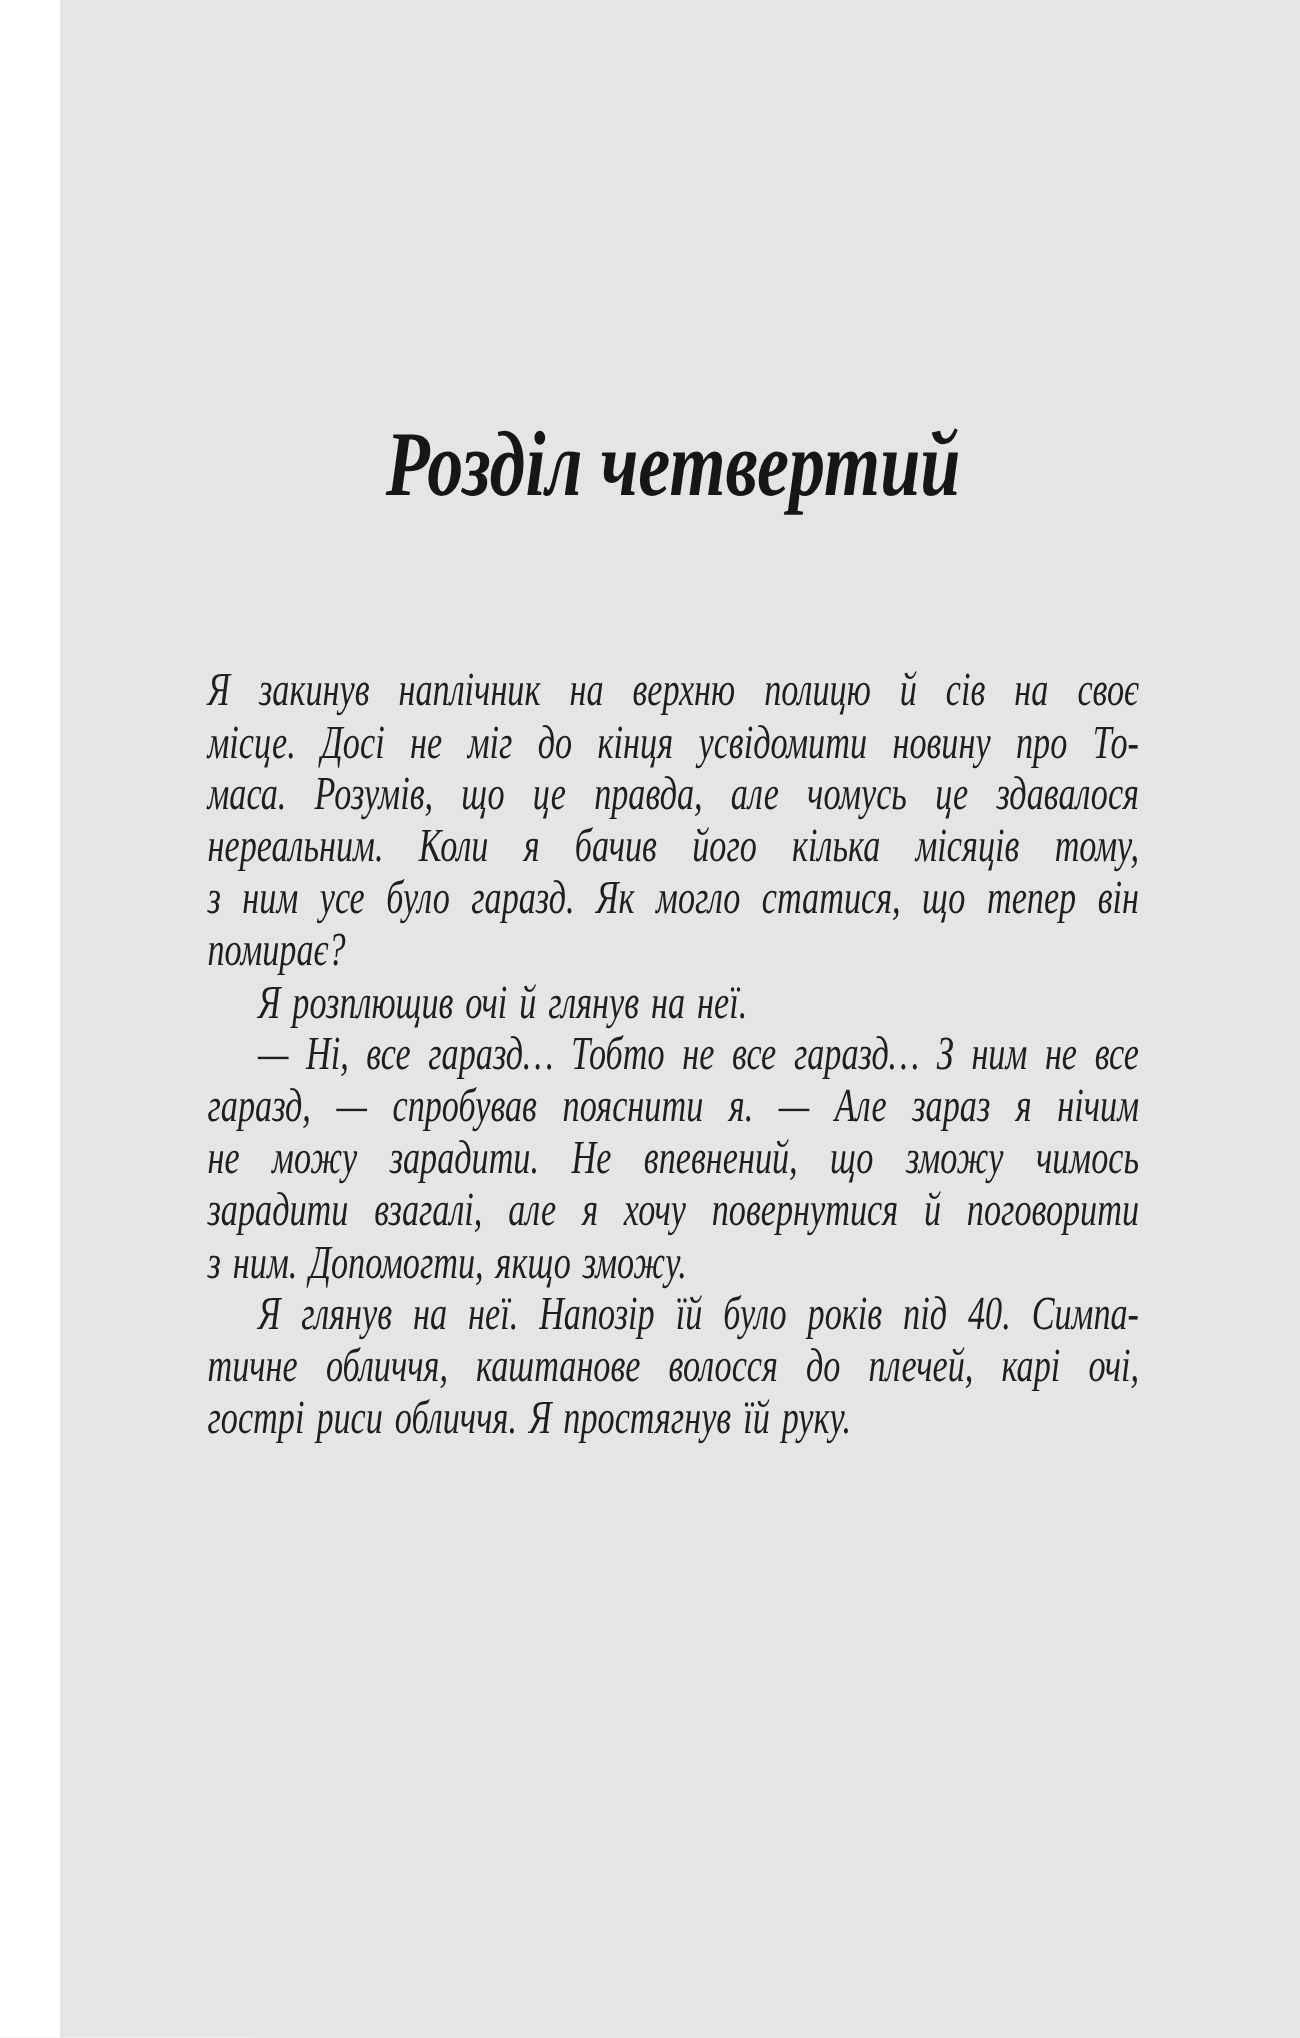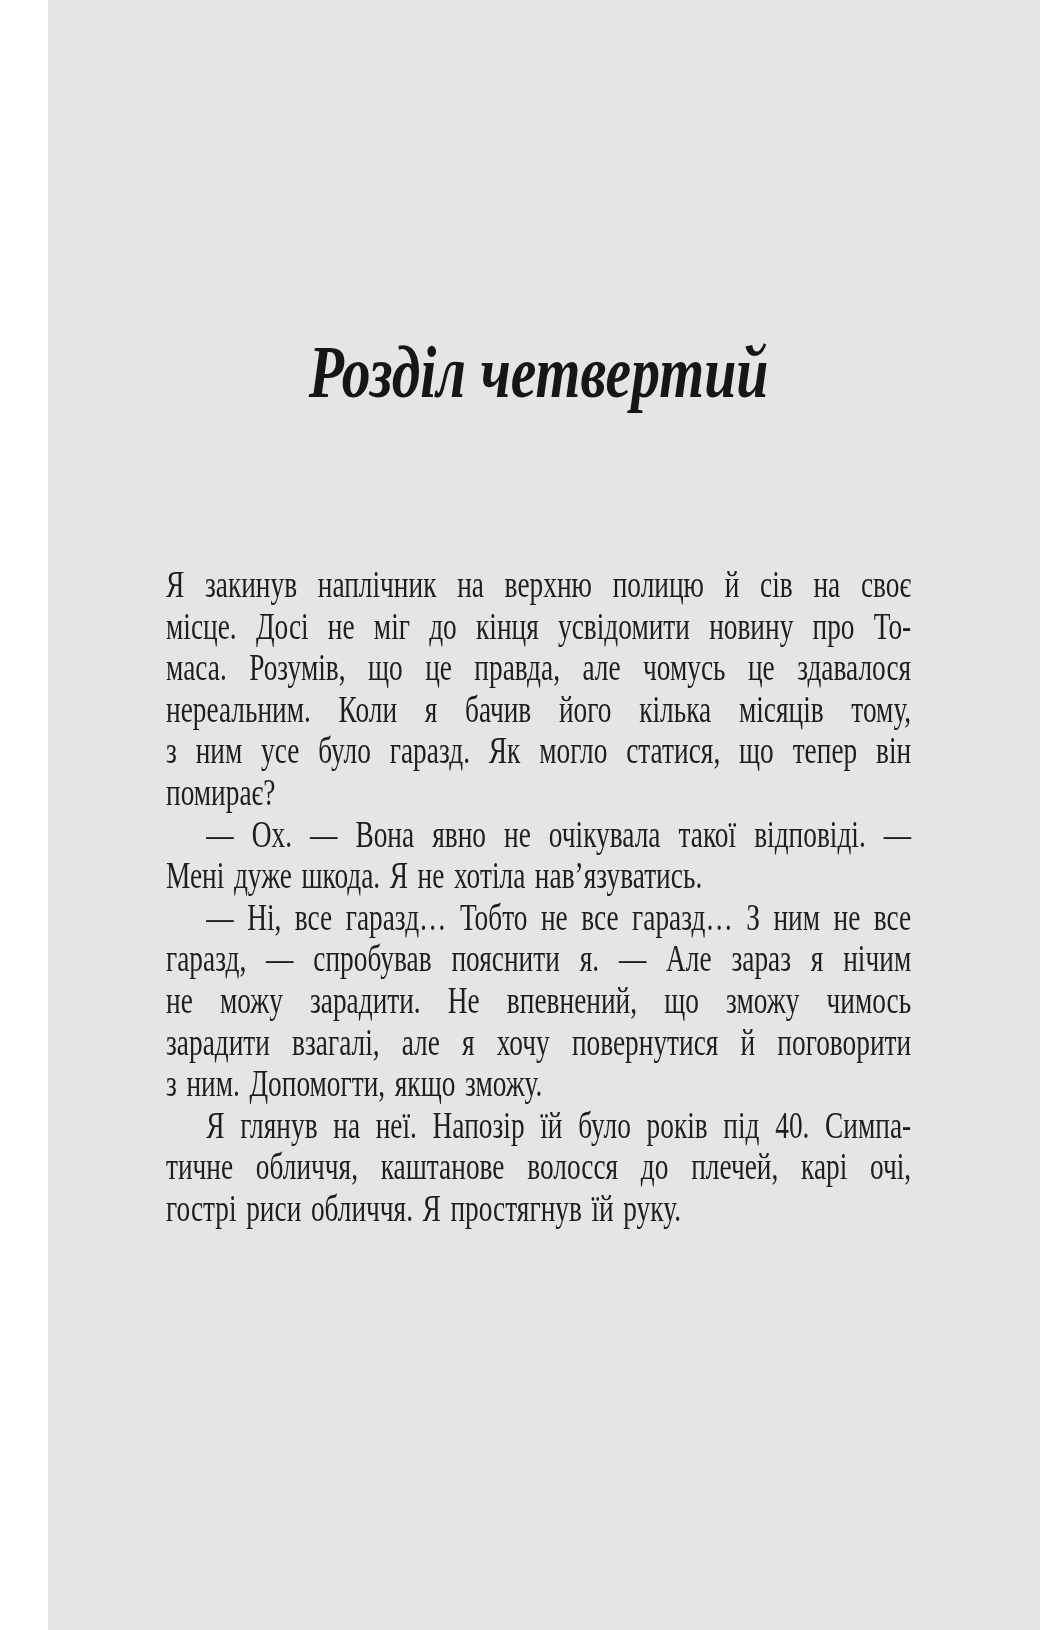--- a/index.html
+++ b/index.html
@@ -36,23 +36,24 @@
     line-height: 82px;
     letter-spacing: 0;
     color: #161616;
     transform: scaleX(0.78);
     transform-origin: 50% 0;
     white-space: nowrap;
   }
   
   .body-text {
     position: absolute;
-    top: 564px;
+    top: 532px;
     left: 118px;
     width: 745px;
+    font-style: italic;
   }
   .paragraph {
     margin: 0;
     padding: 0;
   }
   .line {
     width: 1035px;               
     transform: scaleX(0.72);
     transform-origin: 0 0;
     font-size: 38px;
@@ -77,22 +78,21 @@
   <div class="body-text">
       <div class="paragraph">
         <div class="line">Я закинув наплічник на верхню полицю й сів на своє</div>
         <div class="line">місце. Досі не міг до кінця усвідомити новину про То-</div>
         <div class="line">маса. Розумів, що це правда, але чомусь це здавалося</div>
         <div class="line">нереальним. Коли я бачив його кілька місяців тому,</div>
         <div class="line">з ним усе було гаразд. Як могло статися, що тепер він</div>
         <div class="line last">помирає?</div>
       </div>
       <div class="paragraph">
-        <div class="line indent">— Ох. — Вона явно не очікувала такої відповіді. —</div>
-        <div class="line last">Мені дуже шкода. Я не хотіла нав’язуватись.</div>
+        <div class="line indent last">Я розплющив очі й глянув на неї.</div>
       </div>
       <div class="paragraph">
         <div class="line indent">— Ні, все гаразд… Тобто не все гаразд… З ним не все</div>
         <div class="line">гаразд, — спробував пояснити я. — Але зараз я нічим</div>
         <div class="line">не можу зарадити. Не впевнений, що зможу чимось</div>
         <div class="line">зарадити взагалі, але я хочу повернутися й поговорити</div>
         <div class="line last">з ним. Допомогти, якщо зможу.</div>
       </div>
       <div class="paragraph">
         <div class="line indent">Я глянув на неї. Напозір їй було років під 40. Симпа-</div>

